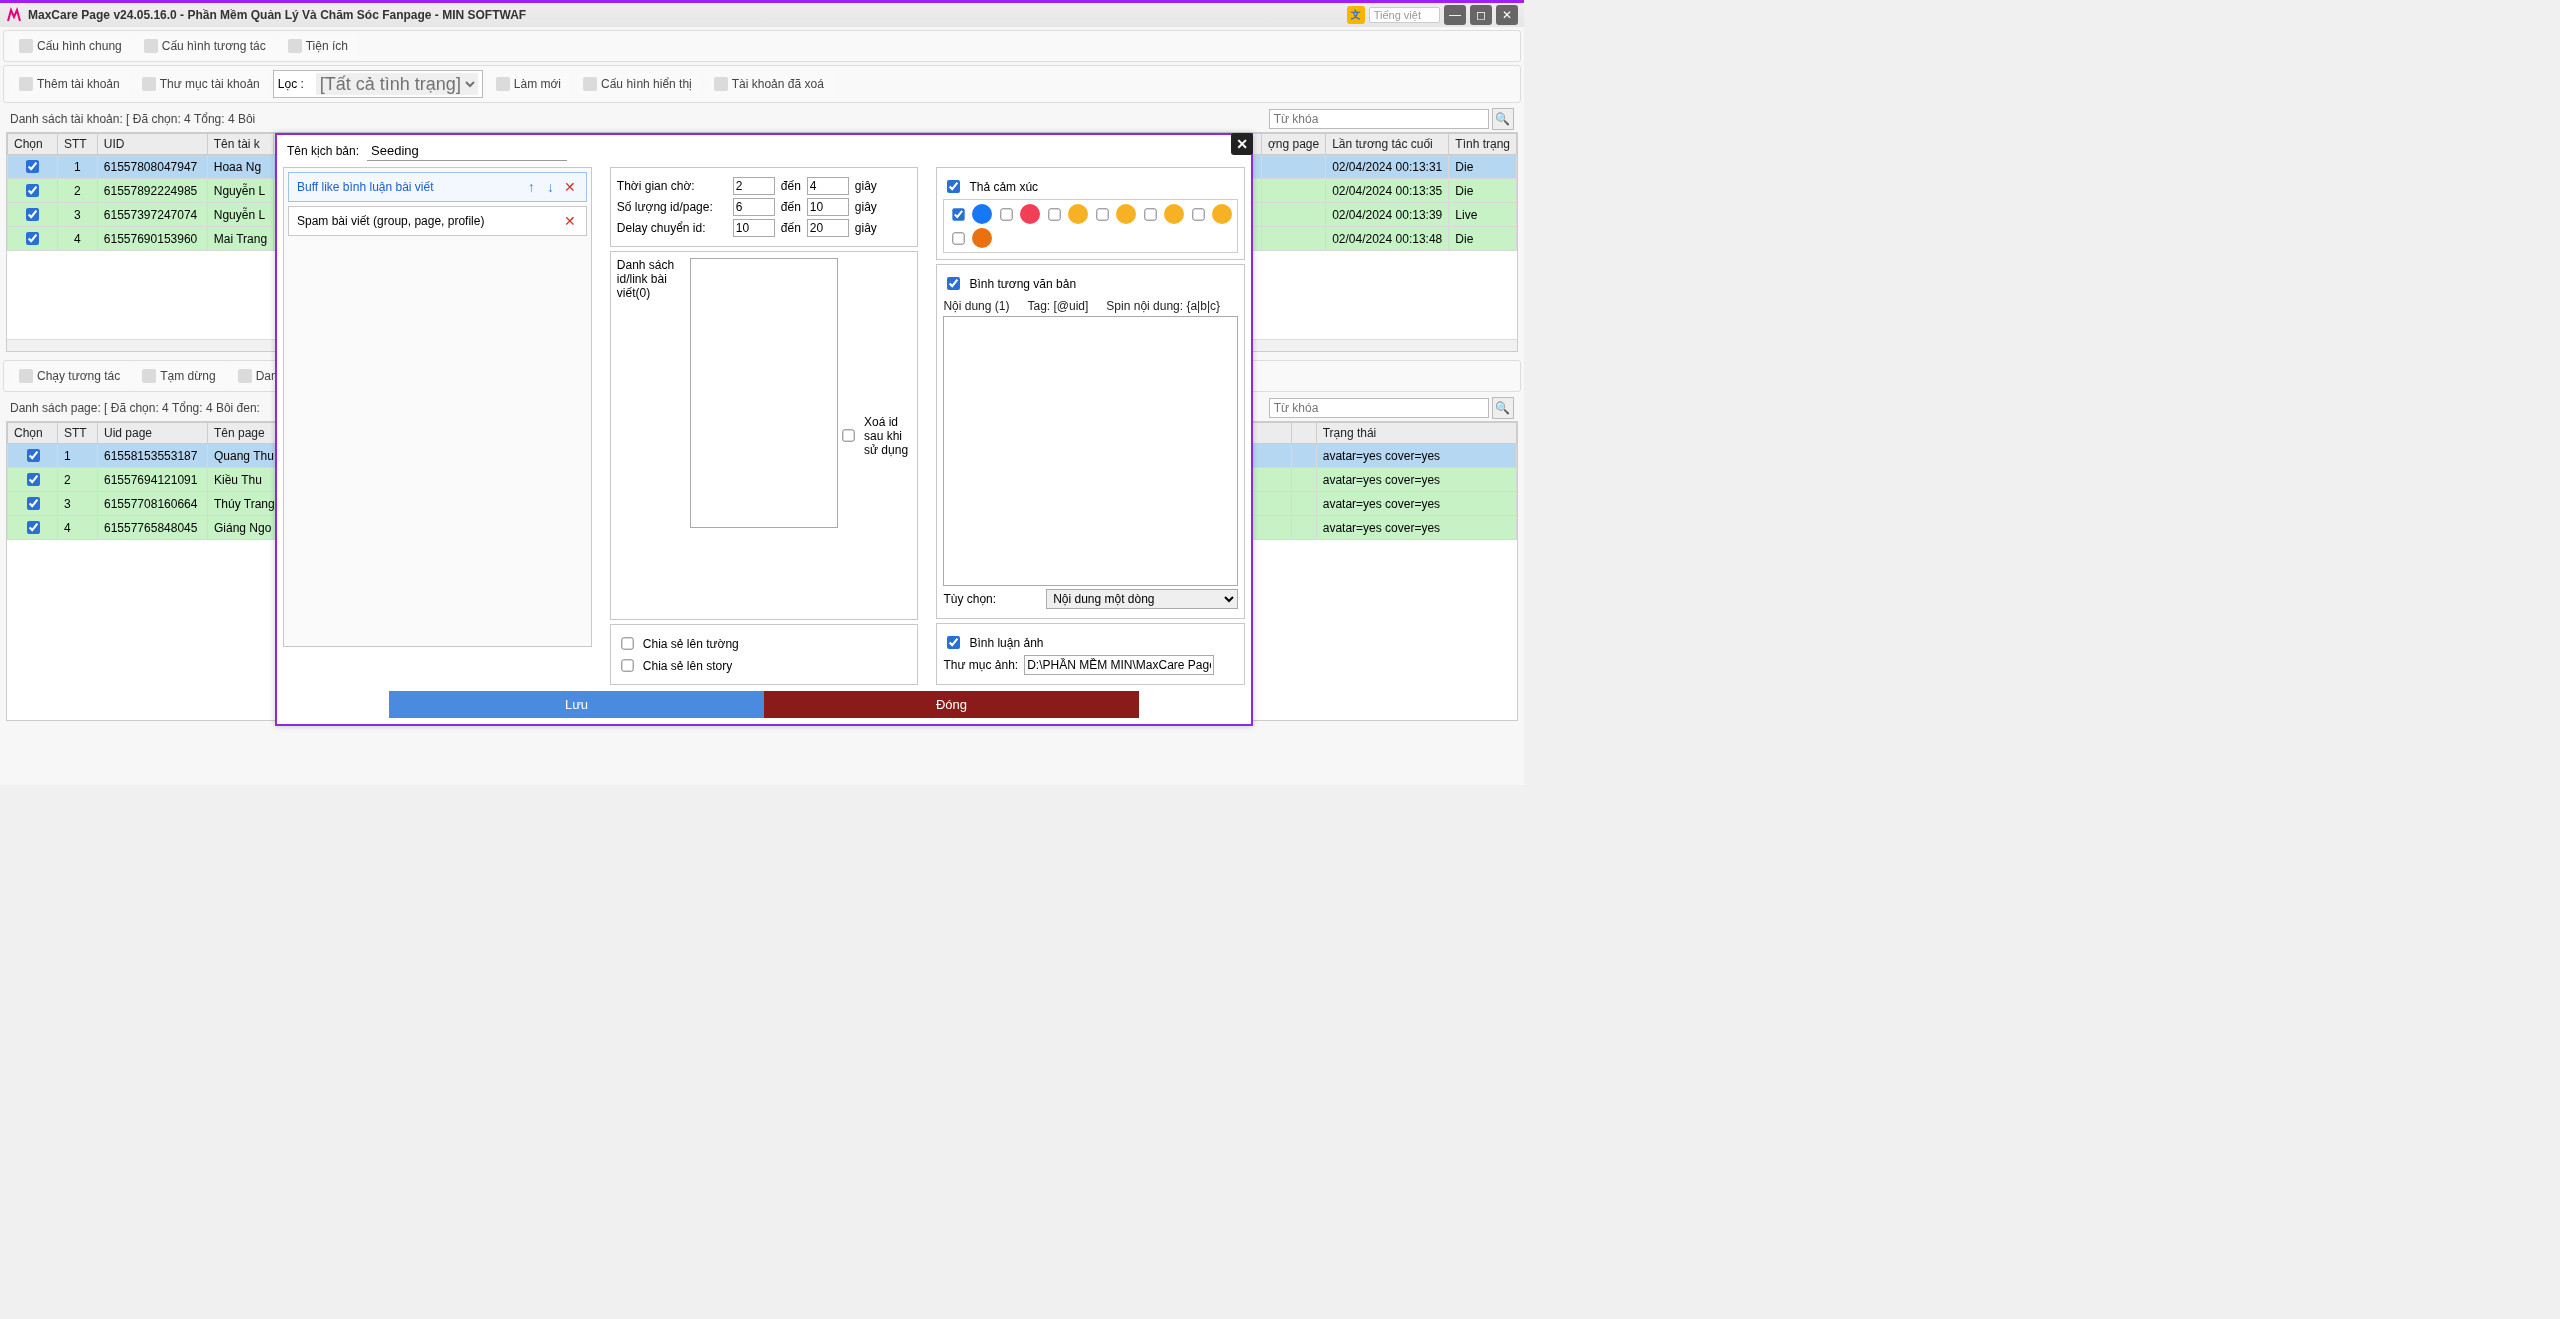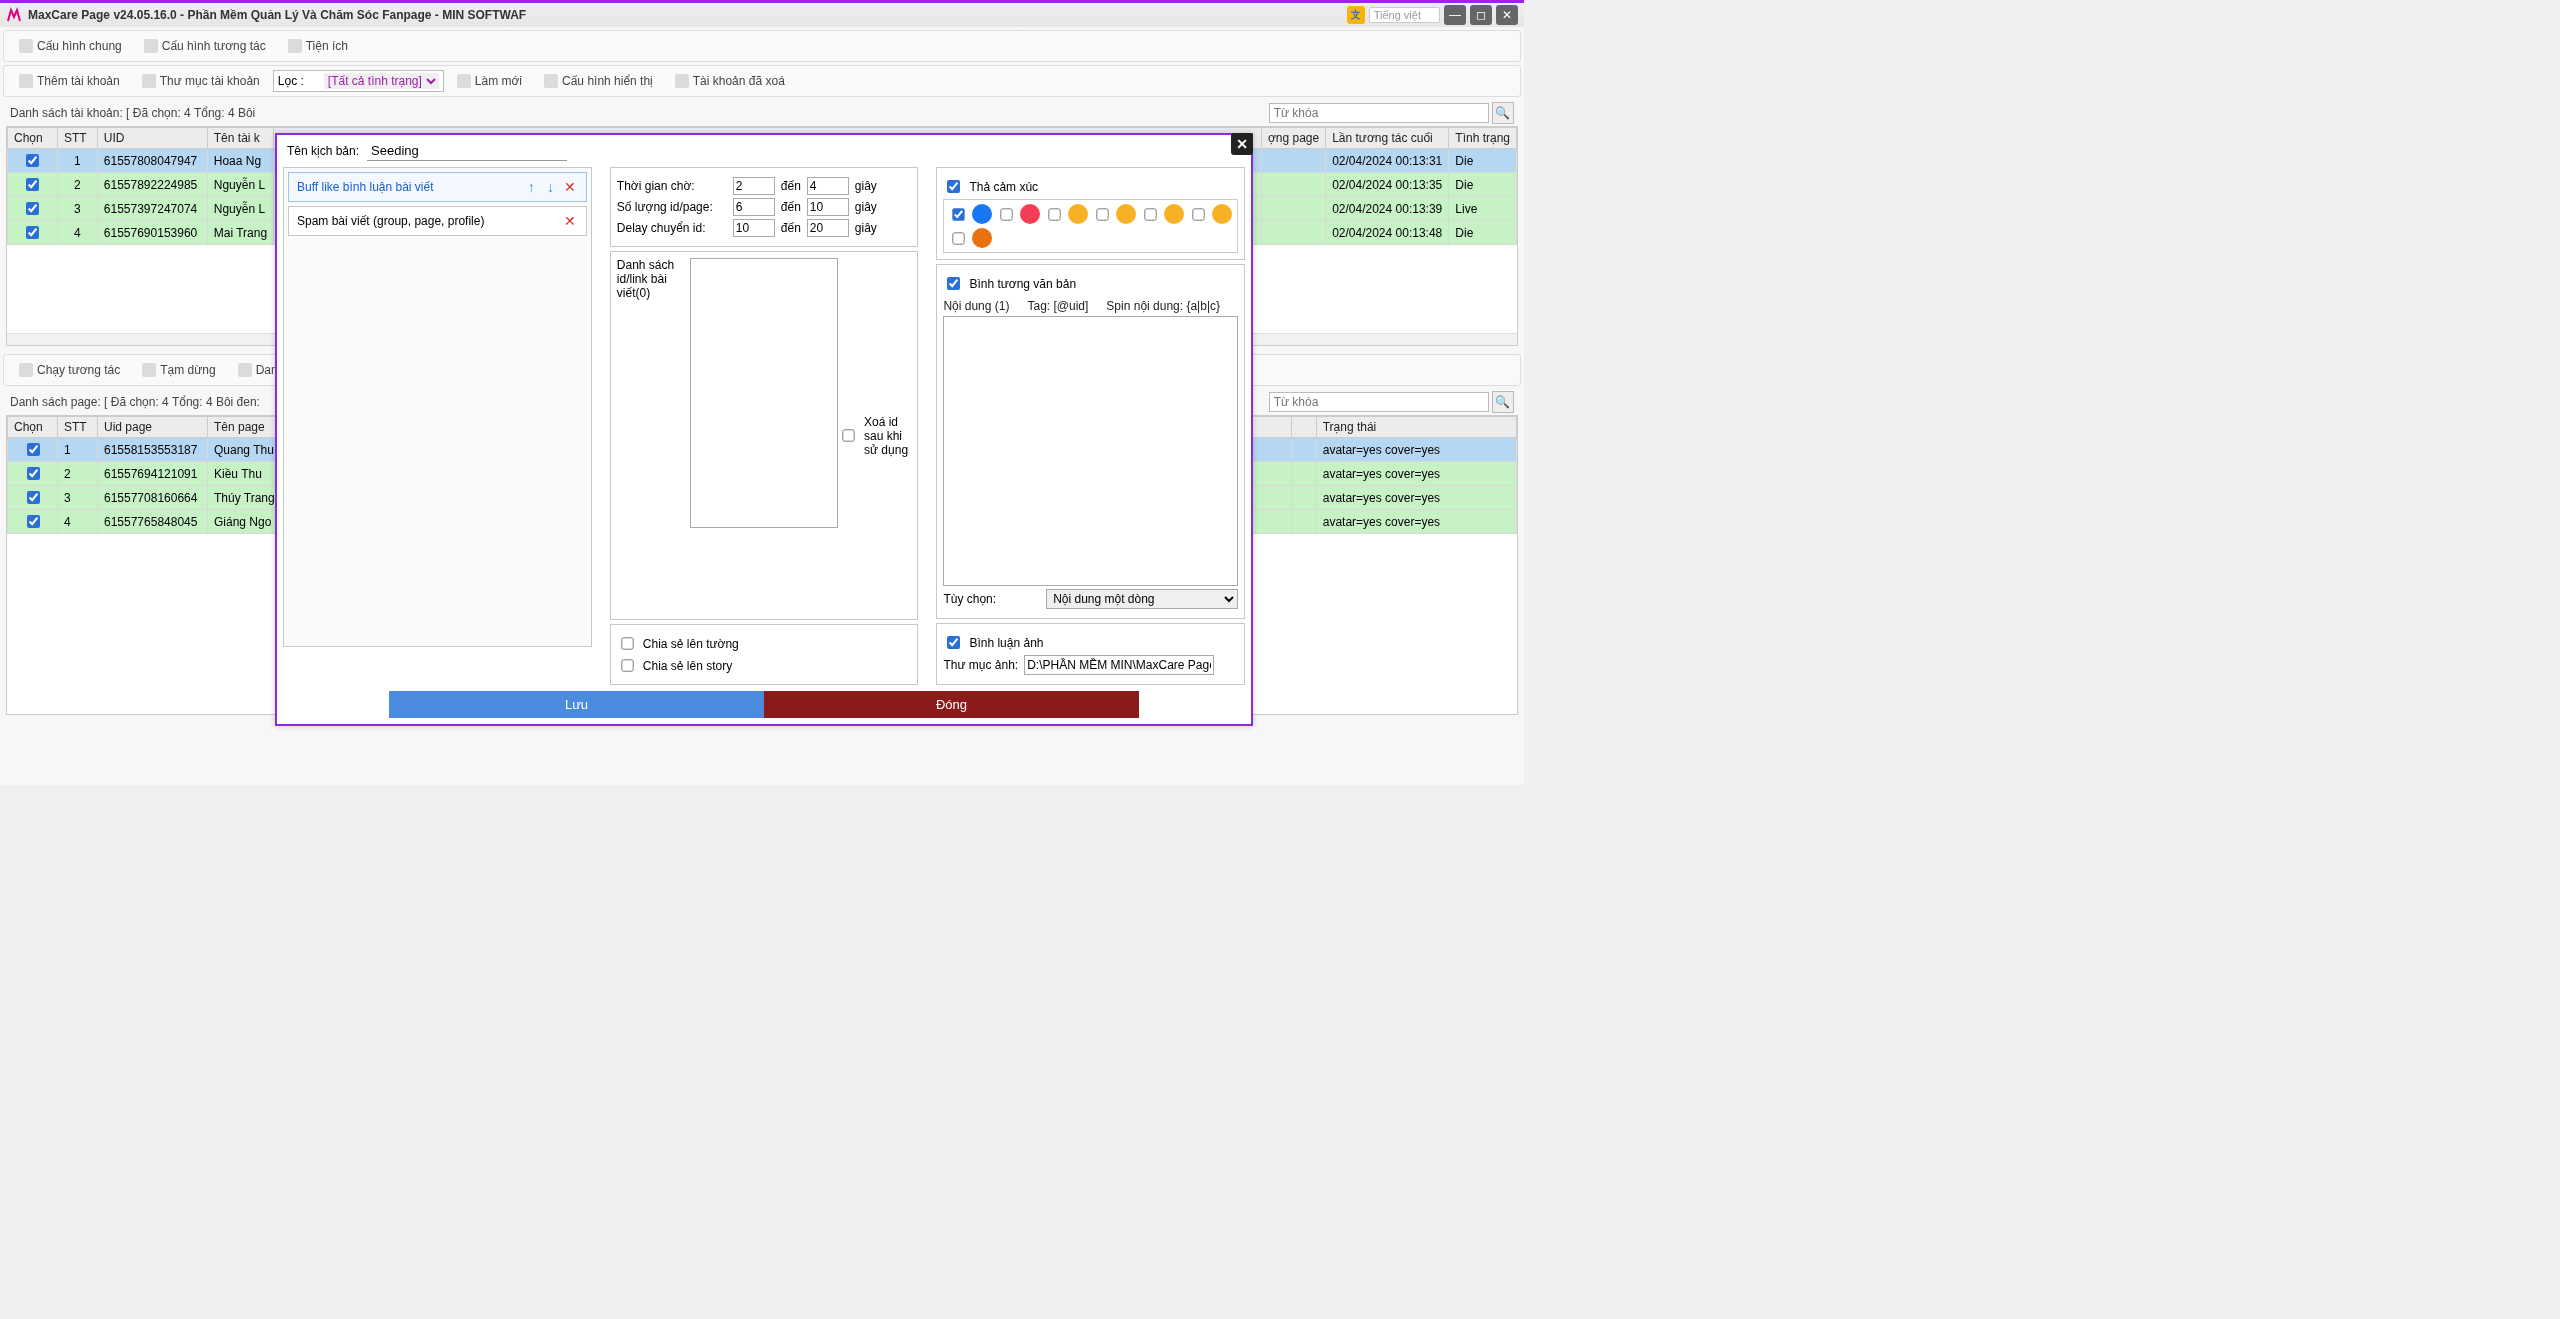--- a/index.html
+++ b/index.html
@@ -7,22 +7,22 @@
 .window { width: 1524px; height: 785px; margin: 0; background: #f7f7f7; position: relative; border-top: 3px solid #a020f0; }
 .titlebar { height: 24px; background: linear-gradient(#eee,#e6e6e6); display: flex; align-items: center; padding: 0 6px; font-size: 12px; color: #333; }
 .titlebar .logo { width:16px; height:16px; margin-right:6px; display:inline-flex; }
 .titlebar .title { font-weight: bold; }
 .titlebar .spacer { flex:1; }
 .lang-select { font-size:11px; background:#fff; border:1px solid #ccc; padding:1px 18px 1px 4px; color:#999; border-radius:2px; }
 .win-btn { width:22px;height:20px;background:#666;color:#fff;display:inline-flex;align-items:center;justify-content:center;margin-left:4px;border-radius:3px;font-size:12px;cursor:pointer; }
 .toolbar1, .toolbar2 { display:flex; align-items:center; gap:4px; padding:4px 6px; border:1px solid #ddd; margin:3px; background:#f9f9f9; border-radius:3px; }
 .tbtn { display:inline-flex; align-items:center; gap:4px; padding:3px 8px; font-size:12px; color:#444; background:#fafafa; border:1px solid transparent; border-radius:3px; cursor:pointer; }
 .tbtn .ic { width:14px;height:14px;opacity:.5;background:#bbb;border-radius:2px;display:inline-block; }
-.filter-box { display:flex;align-items:center;border:1px solid #bbb;padding:2px 4px;gap:20px;font-size:12px;background:#fff; }
-.filter-box select { font-size:12px;border:none;color:#a21caf; }
+.filter-box { display:flex;align-items:center;border:1px solid #bbb;padding:2px 4px;gap:12px;font-size:12px;background:#fff; }
+.filter-box select { font-size:18px;border:none;color:#737373; }
 .status-line { font-size:12px;color:#444;padding:2px 10px;display:flex;align-items:center;gap:8px; }
 .status-line .search-wrap { margin-left:auto; }
 .search-input { border:1px solid #bbb; font-size:12px; padding:2px 4px; width:200px; }
 .search-btn { border:1px solid #bbb;background:#eee;width:22px;height:22px;display:inline-flex;align-items:center;justify-content:center;font-size:12px;color:#888; }
 .grid-wrap { margin:0 6px; border:1px solid #ccc; position:relative; background:#fff; overflow:hidden; }
 table.grid { border-collapse:collapse; width:100%; font-size:12px; }
 table.grid th { background:#ececec; border:1px solid #ccc; padding:3px 6px; text-align:left; font-weight:normal; color:#222; white-space:nowrap; }
 table.grid td { border:1px solid #d8d8d8; padding:2px 6px; white-space:nowrap; }
 tr.row-green td { background:#c6f2c6; }
 tr.row-sel td { background:#b6d7f2; }

